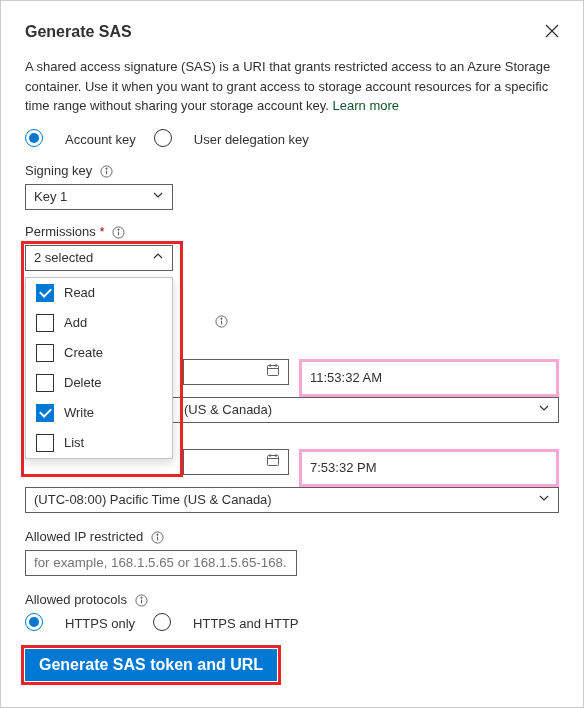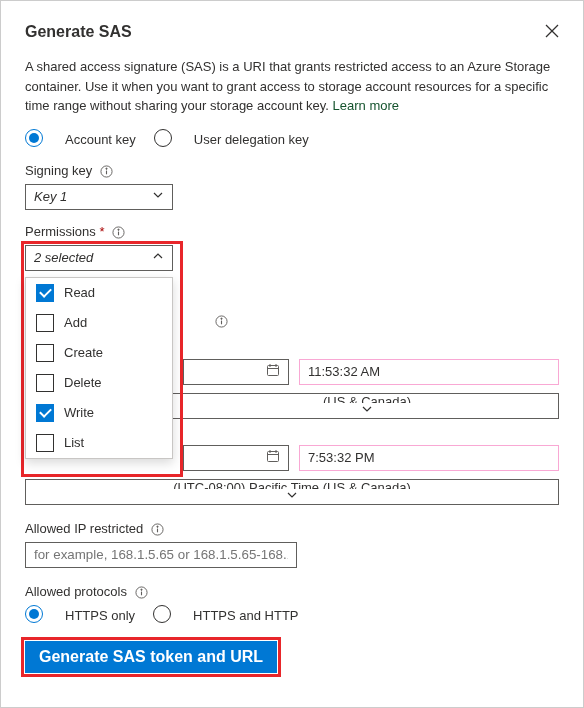--- a/index.html
+++ b/index.html
@@ -23,42 +23,42 @@
   .section-label { margin-top: 16px; font-size: 13px; color: #323130; }
   .asterisk { color: #a80000; }
   .info-icon { display:inline-flex; vertical-align: middle; margin-left: 4px; }
   .info-icon svg { stroke: #605e5c; }
   .radio-row { display: flex; gap: 18px; margin-top: 6px; align-items: center; }
   .radio { display: inline-flex; align-items: flex-end; gap: 22px; cursor: pointer; }
   .radio-outer { width: 18px; height: 18px; border: 1px solid #323130; border-radius: 50%; display: flex; align-items: center; justify-content: center; }
   .radio.sel .radio-outer { border-color: #0078d4; }
   .radio-inner { width: 10px; height: 10px; background: #0078d4; border-radius: 50%; display: none; }
   .radio.sel .radio-inner { display: block; }
-  .select-box { margin-top: 6px; border: 1px solid #605e5c; height: 26px; display: flex; align-items: center; justify-content: space-between; padding: 0 8px; background: #fff; cursor: pointer; font-style: italic; }
+  .select-box { margin-top: 6px; border: 1px solid #605e5c; height: 26px; display: flex; align-items: center; justify-content: space-between; padding: 0 8px; background: #fff; cursor: pointer; }
   .select-box.small { width: 148px; }
   .chev svg { stroke: #323130; }
   
   .perm-wrap { position: relative; }
   .highlight-box { position: absolute; border: 3px solid #e8262a; pointer-events: none; }
   .perm-highlight { left: -4px; top: -4px; width: 162px; height: 236px; }
   .perm-dropdown {
     position: absolute; left: 0; top: 32px; width: 148px;
     background: #fff; border: 1px solid #c8c6c4; box-shadow: 0 4px 10px rgba(0,0,0,0.15);
     z-index: 5;
   }
   .perm-item { display: flex; align-items: center; padding: 6px 10px; gap: 10px; cursor: pointer; }
   .cb { width: 18px; height: 18px; border: 1px solid #323130; display: flex; align-items: center; justify-content: center; background: #fff; }
   .cb.checked { background: #0078d4; border-color: #0078d4; }
   .cb.checked::after { content: ""; width: 5px; height: 9px; border: solid #fff; border-width: 0 2px 2px 0; transform: rotate(45deg); margin-bottom: 2px; } 
   .info-float { position: absolute; left: 186px; top: 70px; }
   .dt-row { display: flex; gap: 10px; margin-top: 4px; }
   .date-box { flex: 0 0 264px; width:264px; height: 26px; border: 1px solid #605e5c; display: flex; align-items: center; justify-content: flex-end; padding: 0 8px; background: #fff; cursor: pointer; }
   .date-box.overlaid { flex:0 0 auto; width: 106px; margin-left: 158px; justify-content: flex-end; padding-left: 2px;}
-  .time-box { flex: 1; height: 26px; border: 1px solid #f9a8d4; display: flex; align-items: center; padding: 0 8px; background: #fff; cursor: pointer; }
-  .tz-select { margin-top: 8px; border: 1px solid #605e5c; height: 26px; display: flex; align-items: center; justify-content: space-between; padding: 0 8px; background: #fff; cursor: pointer; flex-direction: column; }
+  .time-box { flex: 1; height: 26px; border: 3px solid #f9a8d4; display: flex; align-items: center; padding: 16px 8px; background: #fff; cursor: pointer; }
+  .tz-select { border: 1px solid #605e5c; height: 26px; display: flex; align-items: center; justify-content: space-between; padding: 0 8px; background: #fff; cursor: pointer; }
   .tz-select.overlaid { padding-left: 158px; margin-left: 0; }
   .tz-text-clip { display:inline-block; max-width: 300px; overflow: hidden; white-space: nowrap; }
   .ip-input { margin-top: 6px; width: 272px; height: 26px; border: 1px solid #605e5c; padding: 0 8px; color: #605e5c; background: #fff; }
   .gen-btn { margin-top: 18px; background: #0078d4; color: #fff; border: none; padding: 7px 14px; font-size: 16px; font-weight: 600; cursor: pointer; position: relative; }
   .gen-highlight { left: -4px; top: -4px; right: -4px; bottom: -4px; }
   .cal-icon svg { stroke: #605e5c; fill: none; }
   .underlay { position: relative; }
 </style>
 </head>
 <body>

